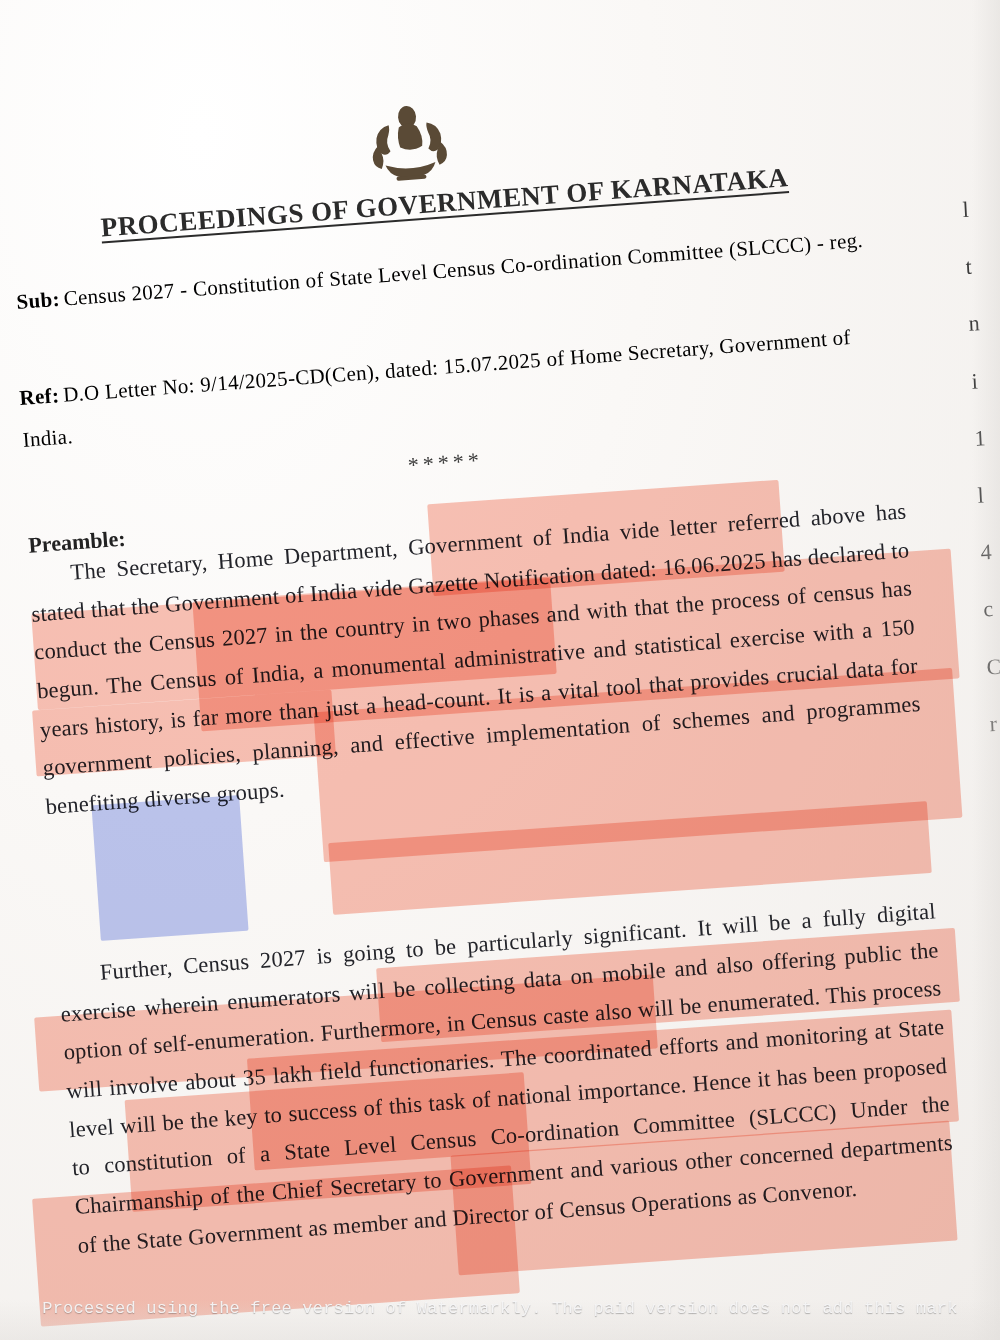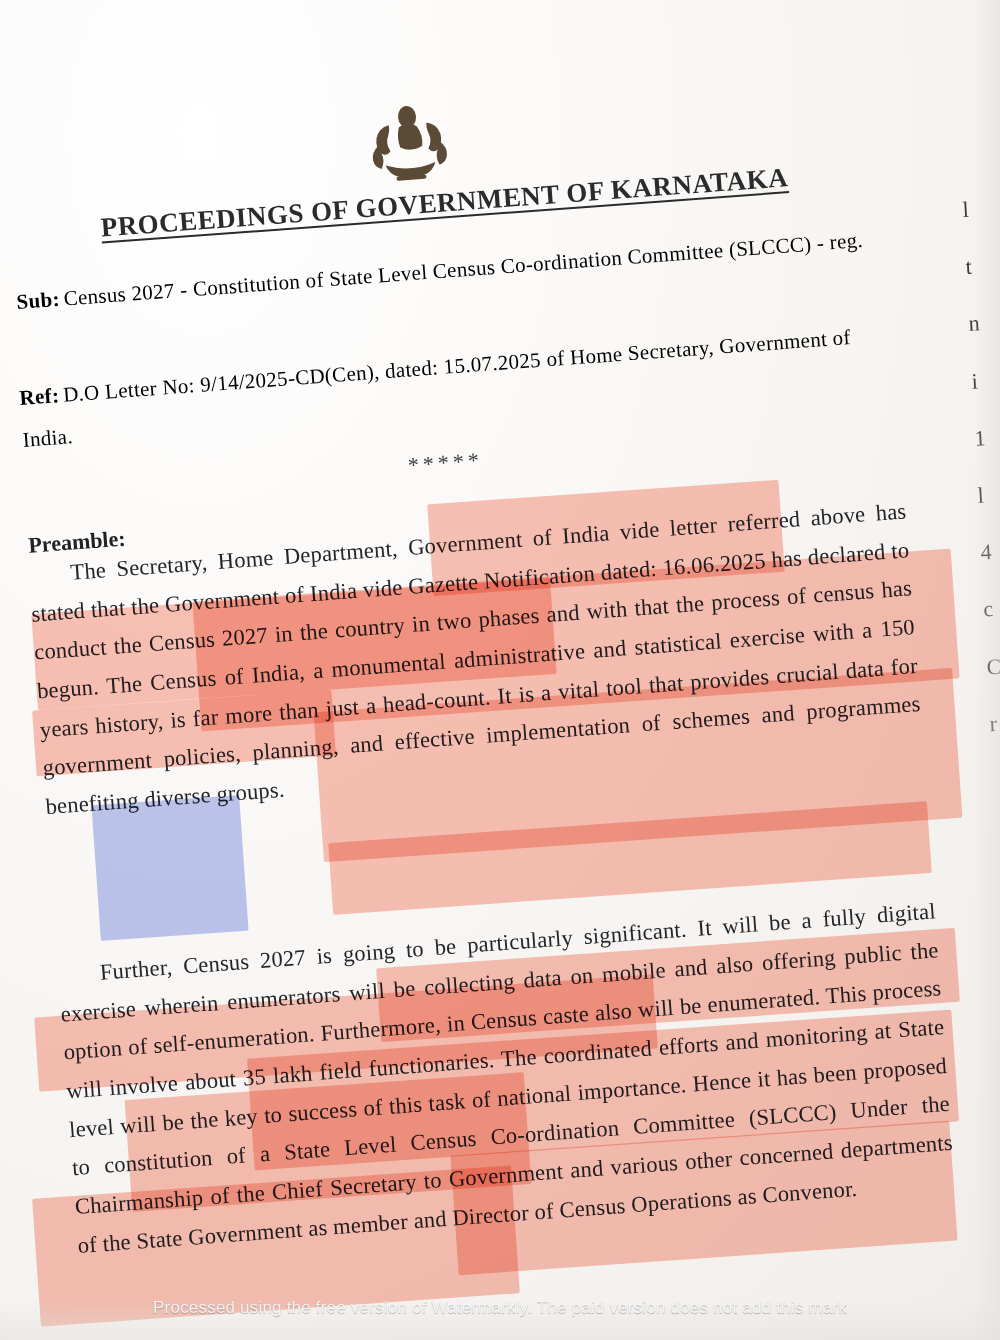--- a/index.html
+++ b/index.html
@@ -165,21 +165,21 @@
   }
   .hl.red   { background: rgba(246,140,116,0.52); }
   .hl.blue  { background: rgba(120,140,230,0.48); }
 
   .watermark {
     position: absolute;
     left: 0;
     bottom: 22px;
     width: 1000px;
     text-align: center;
-    font-family: Liberation Sans, sans-serif;
+    font-family: Liberation Mono, monospace;
     font-size: 17px;
     color: rgba(245,245,247,0.95);
     text-shadow: 0 1px 1px rgba(60,60,60,0.35);
     letter-spacing: 0.2px;
   }
 </style>
 </head>
 <body>
 
 <div id="page">

